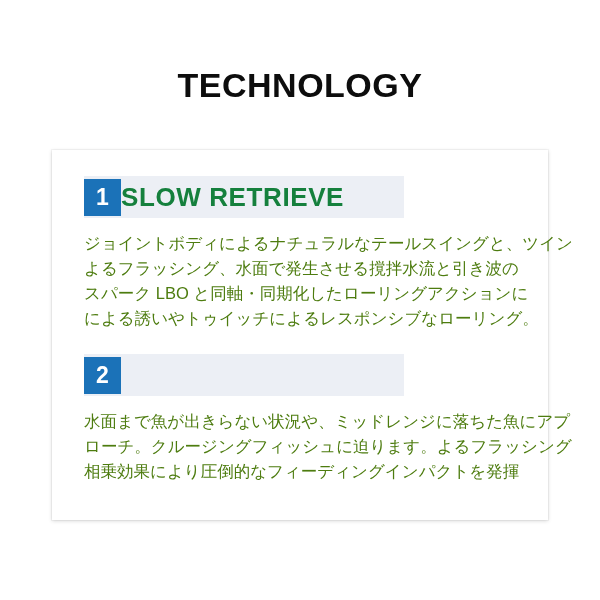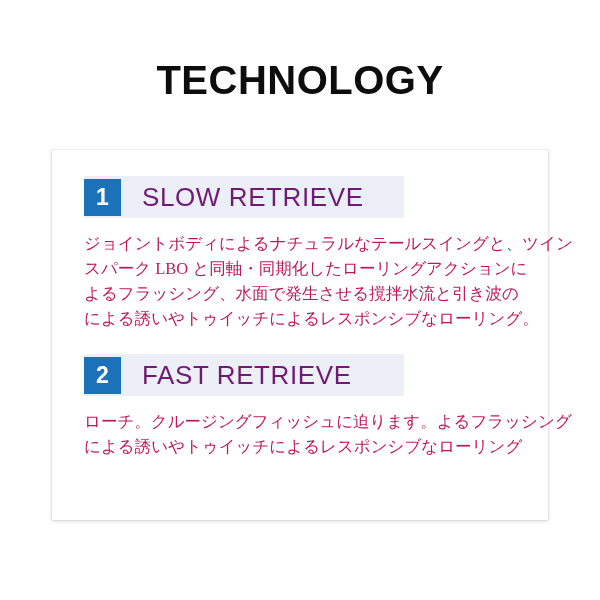--- a/index.html
+++ b/index.html
@@ -21,24 +21,24 @@
     width: 600px;
     height: 600px;
     background: #ffffff;
     box-sizing: border-box;
   }
 
   
   .page-title {
     position: absolute;
     left: 0;
-    top: 60px;
+    top: 68px;
     width: 600px;
     text-align: center;
-    font-size: 40px;
+    font-size: 34px;
     font-weight: bold;
     letter-spacing: 0.5px;
     color: #0d0d0d;
     line-height: 1;
     font-family: "Liberation Sans", "DejaVu Sans", sans-serif;
   }
 
   
   .card {
     position: absolute;
@@ -79,37 +79,36 @@
     font-size: 23px;
     font-weight: bold;
     display: flex;
     align-items: center;
     justify-content: center;
     flex: 0 0 auto;
     line-height: 1;
   }
 
   .head-label {
-    margin-left: 21px;
     font-size: 26px;
-    font-weight: normal;
-    color: #701a75;
+    font-weight: bold;
+    color: #15803d;
     letter-spacing: 0.6px;
     line-height: 1;
     white-space: nowrap;
   }
 
   .section-body {
     margin-left: 32px;
     margin-top: 13px;
     width: 436px;
     font-size: 16.5px;
     line-height: 25px;
-    color: #be185d;
-    font-family: Liberation Serif, serif;
+    color: #4d7c0f;
+    font-family: Liberation Sans, sans-serif;
   }
   .section-body .ln {
     display: block;
     white-space: nowrap;
   }
 </style>
 </head>
 <body>
 
 <div class="page">
@@ -118,31 +117,31 @@
 
   <div class="card">
 
     <div class="section section-1">
       <div class="section-head">
         <div class="num-box">1</div>
         <div class="head-label">SLOW RETRIEVE</div>
       </div>
       <div class="section-body">
         <span class="ln">ジョイントボディによるナチュラルなテールスイングと、ツイン</span>
+        <span class="ln">よるフラッシング、水面で発生させる撹拌水流と引き波の</span>
         <span class="ln">スパーク LBO と同軸・同期化したローリングアクションに</span>
-        <span class="ln">よるフラッシング、水面で発生させる撹拌水流と引き波の</span>
         <span class="ln">による誘いやトゥイッチによるレスポンシブなローリング。</span>
       </div>
     </div>
 
     <div class="section section-2">
       <div class="section-head">
         <div class="num-box">2</div>
-        <div class="head-label">FAST RETRIEVE</div>
       </div>
       <div class="section-body">
+        <span class="ln">水面まで魚が出きらない状況や、ミッドレンジに落ちた魚にアプ</span>
         <span class="ln">ローチ。クルージングフィッシュに迫ります。よるフラッシング</span>
-        <span class="ln">による誘いやトゥイッチによるレスポンシブなローリング</span>
+        <span class="ln">相乗効果により圧倒的なフィーディングインパクトを発揮</span>
       </div>
     </div>
 
   </div>
 </div>
 
 </body></html>

